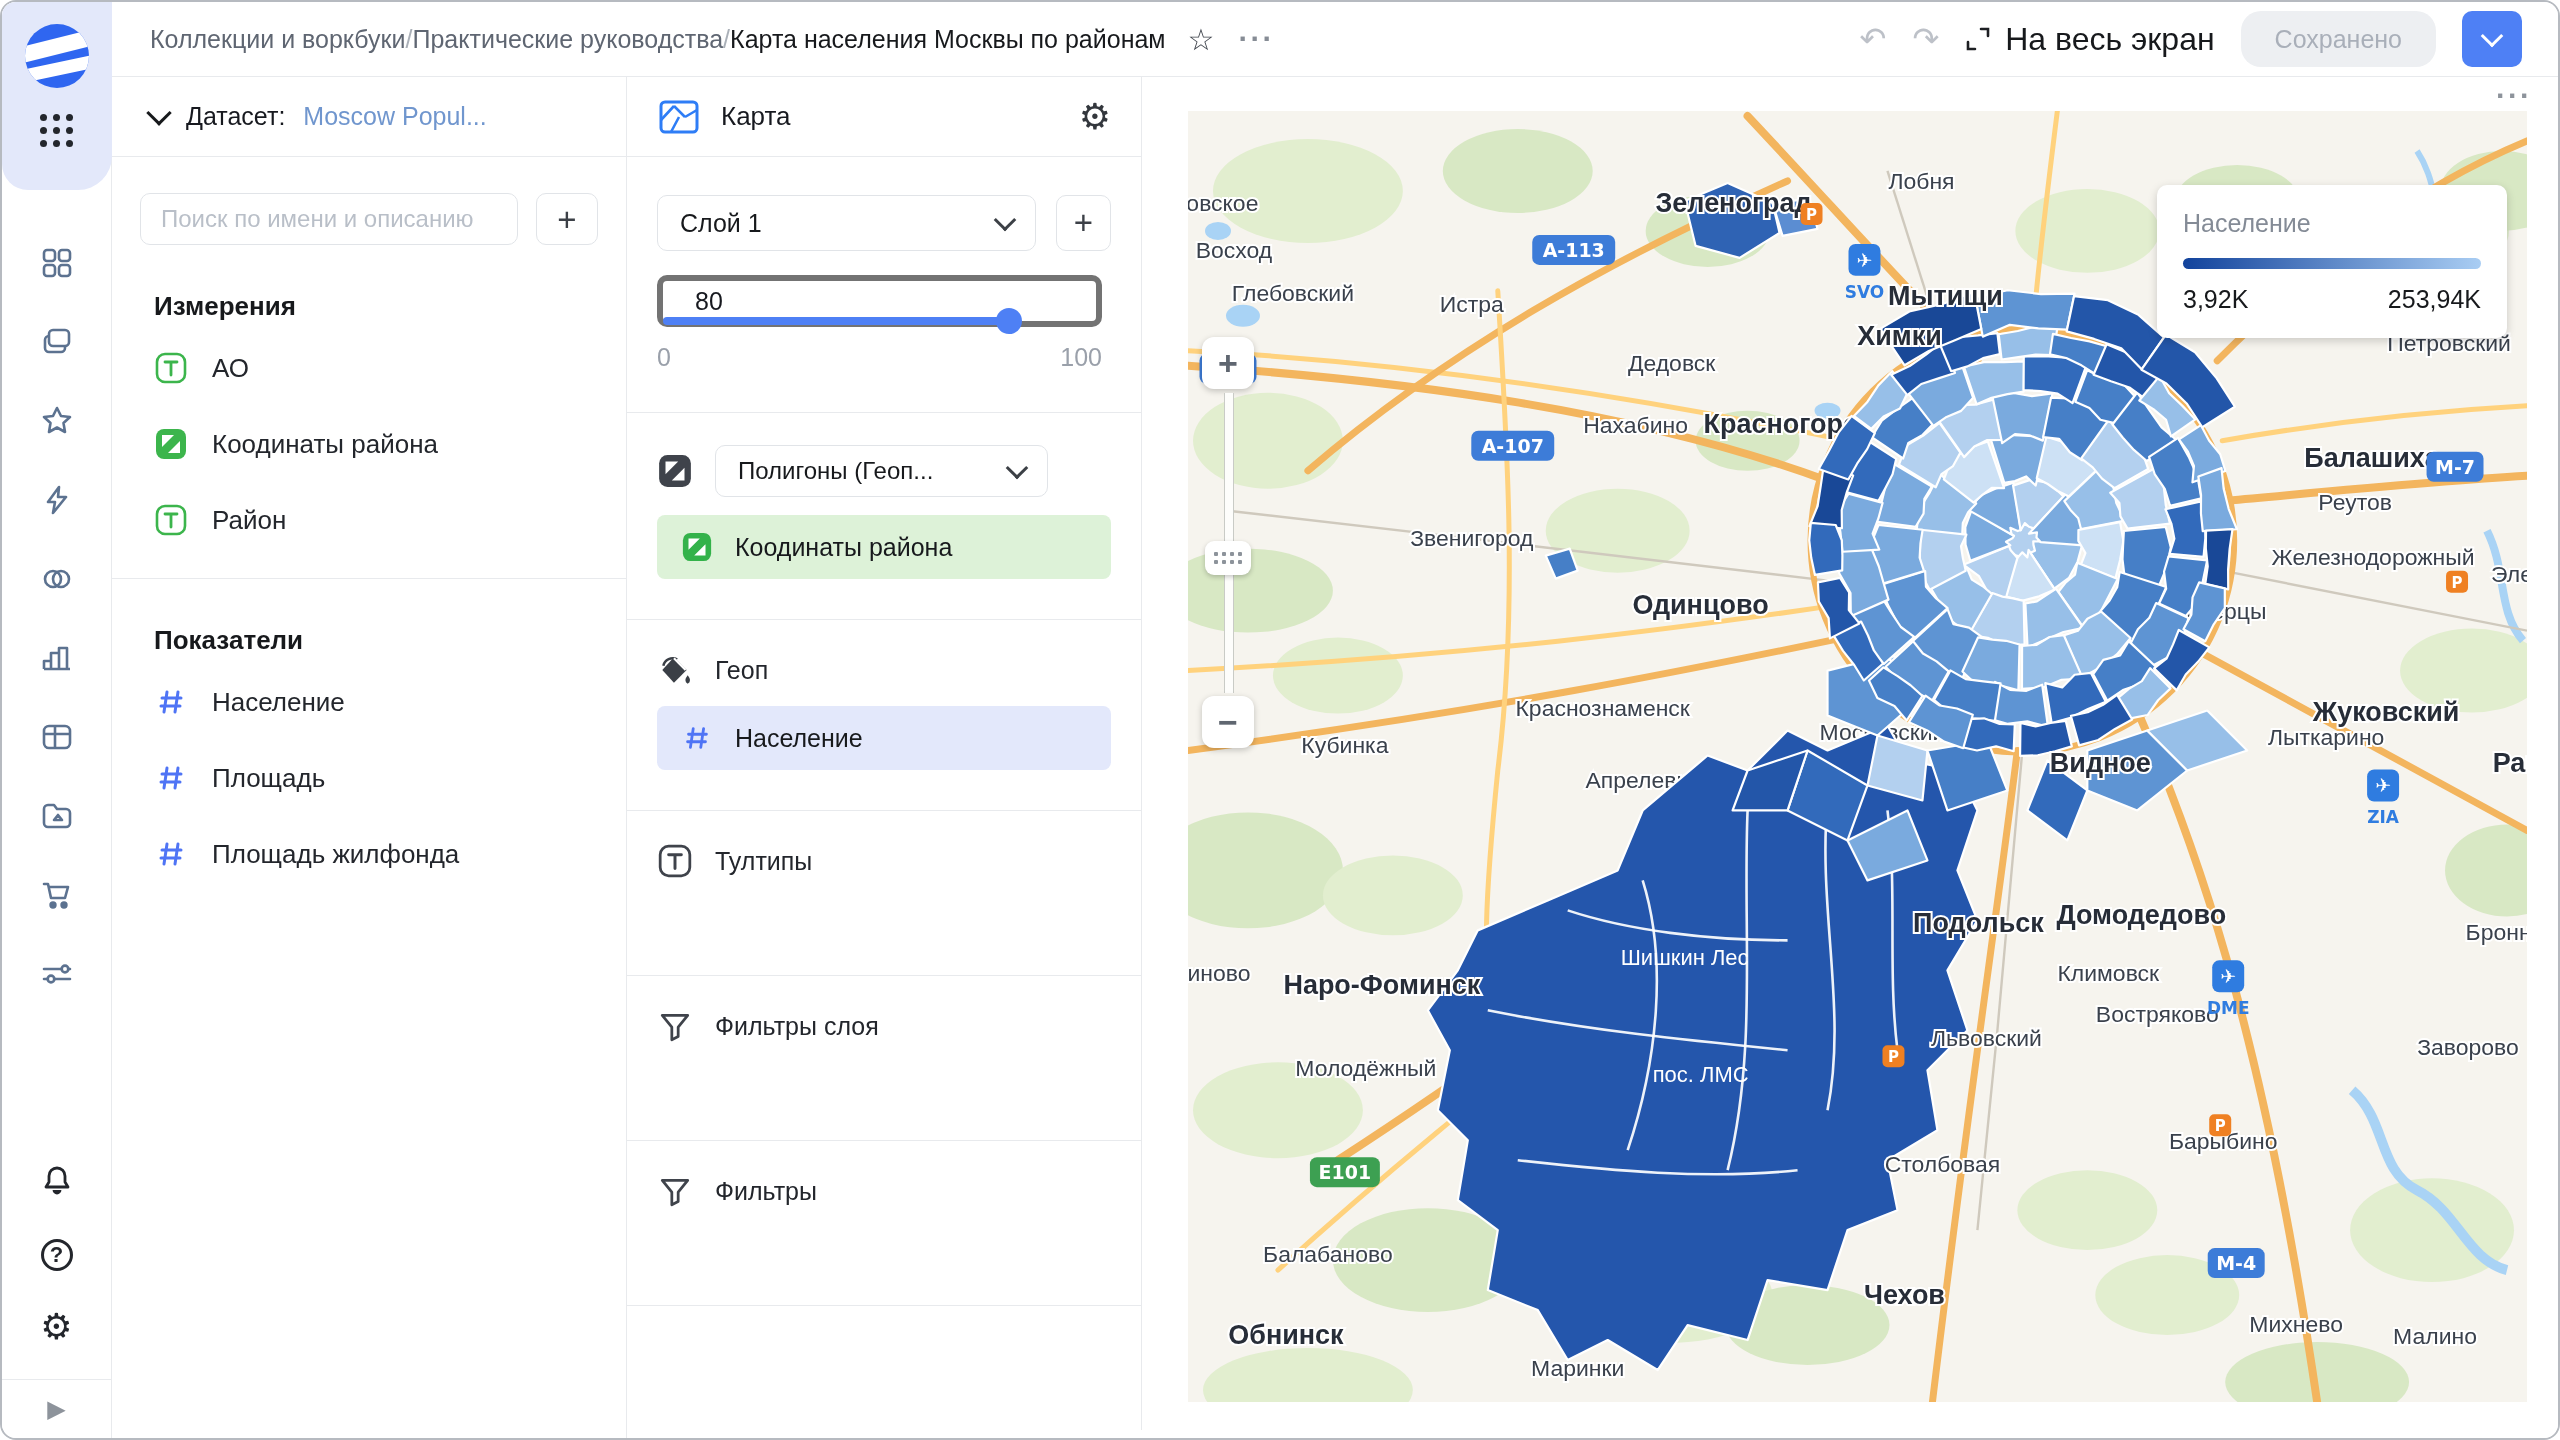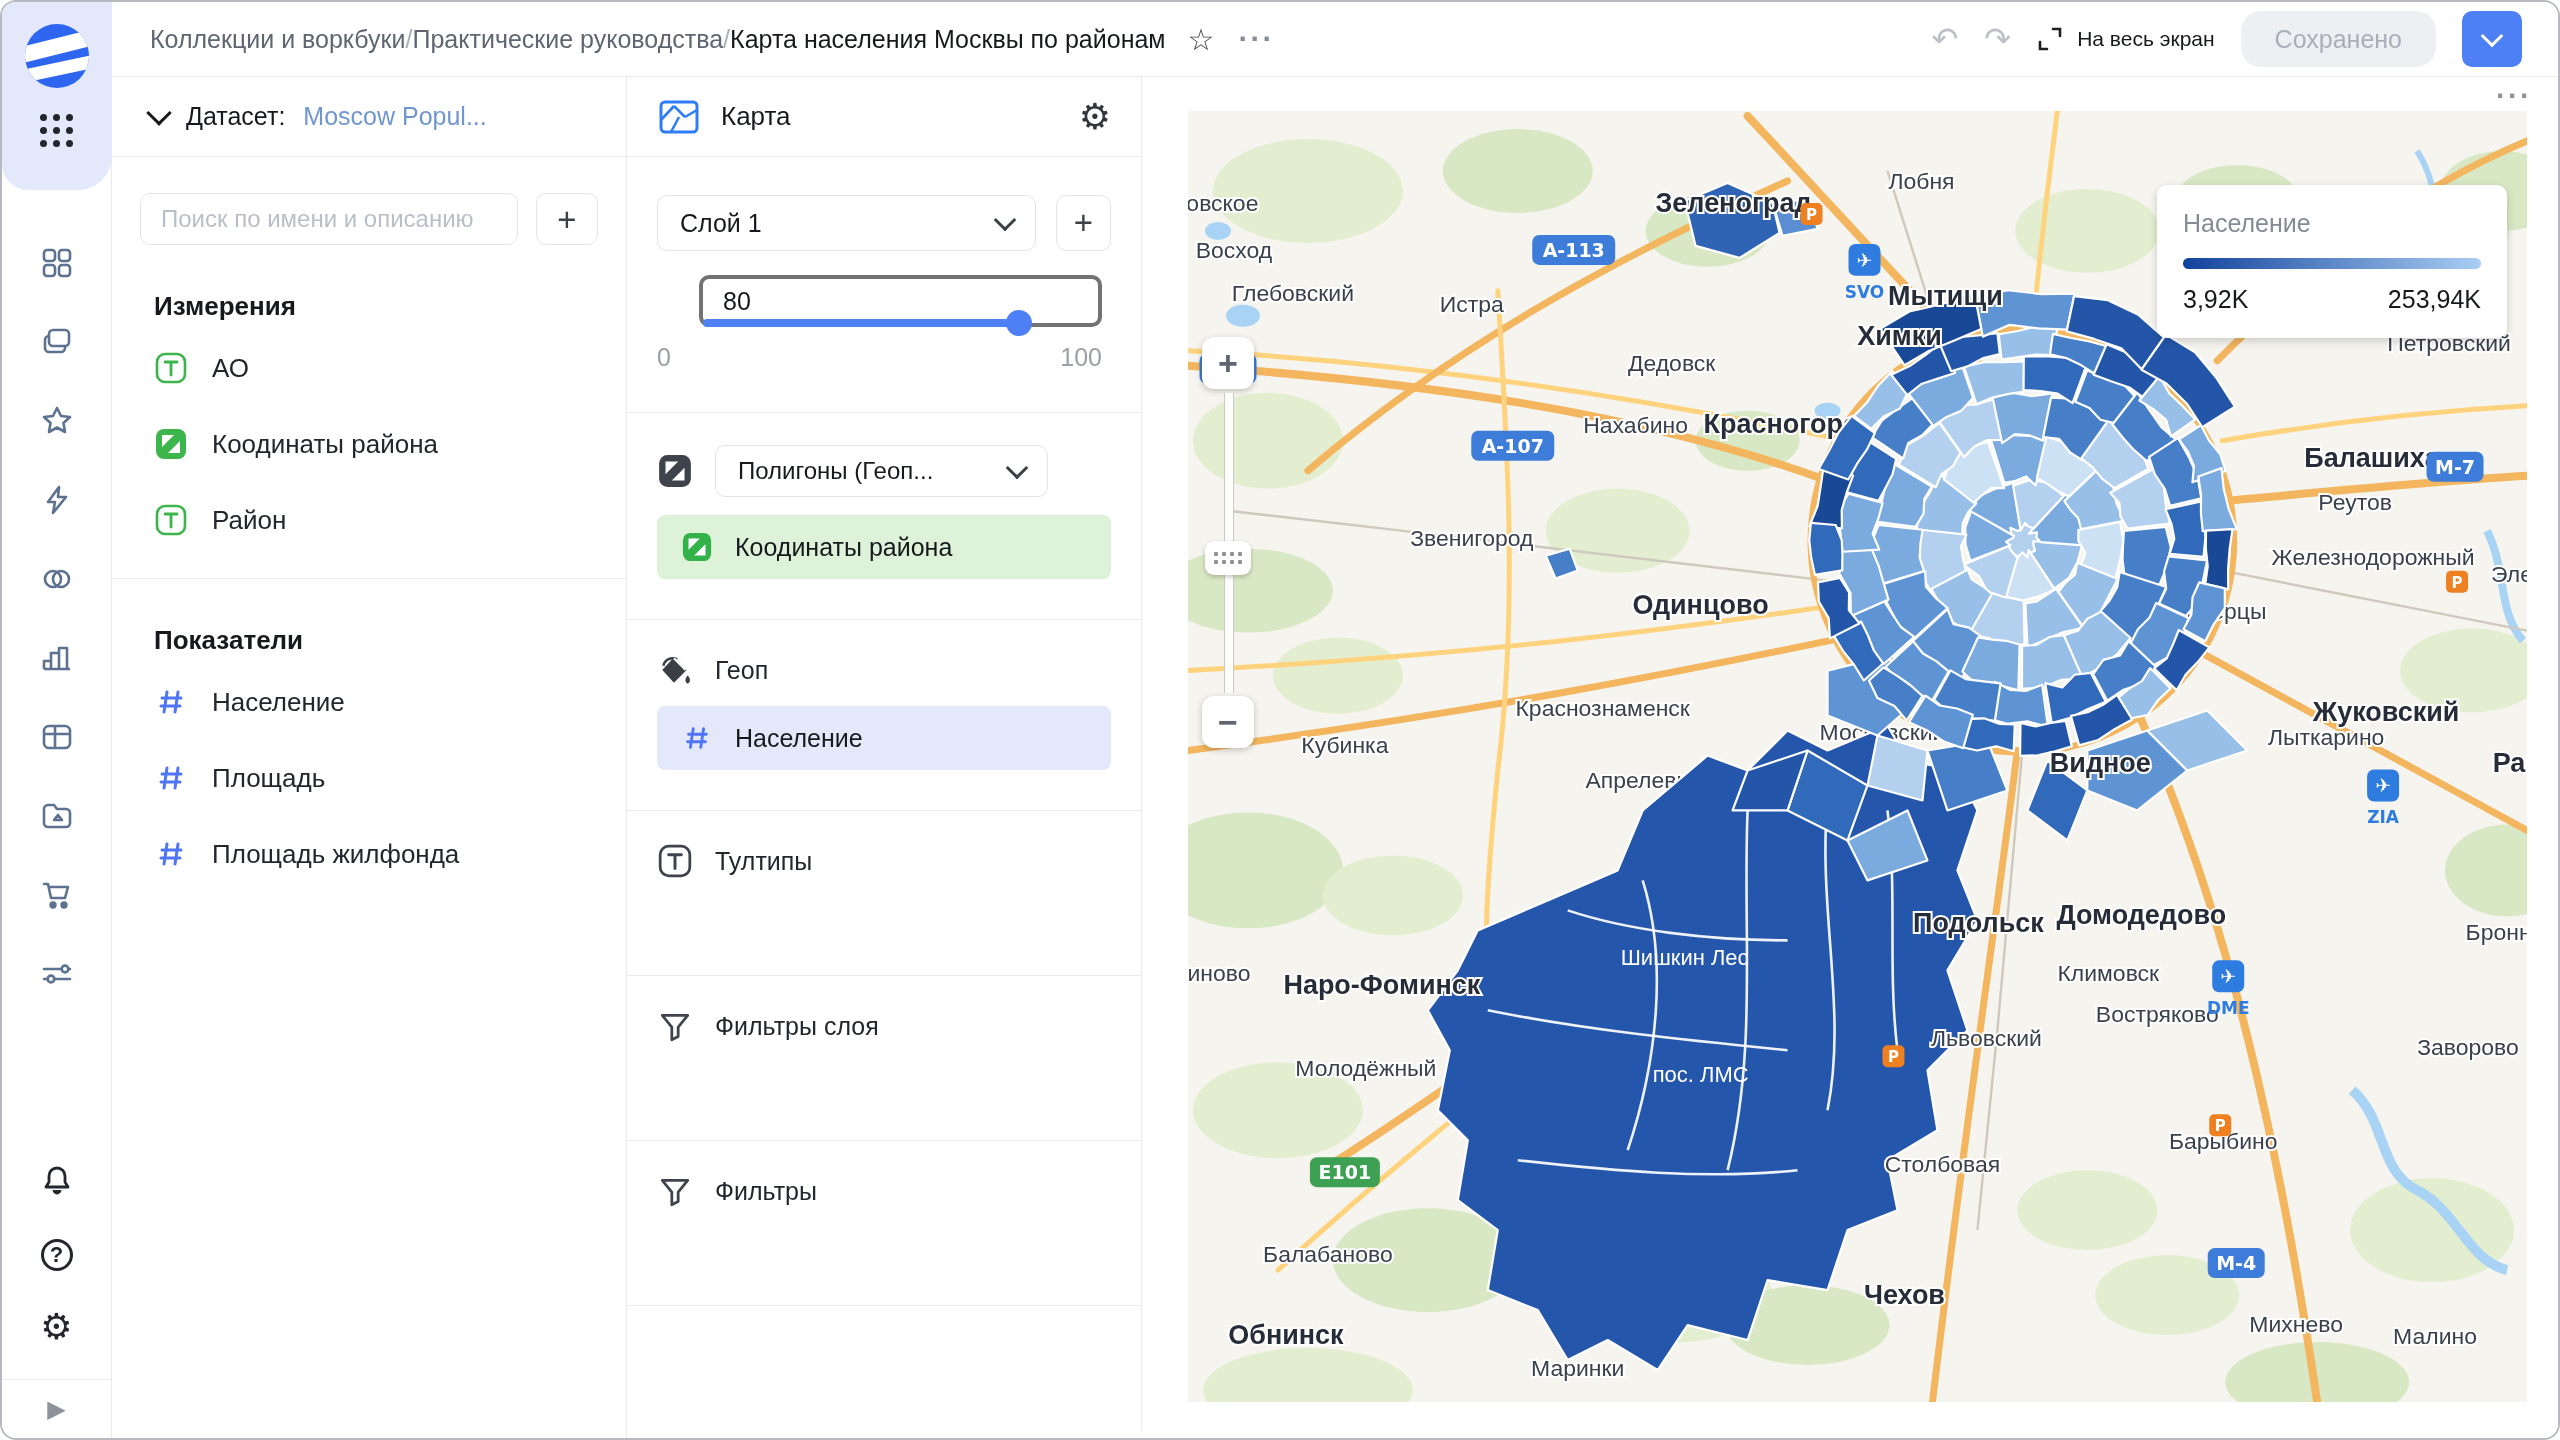--- a/index.html
+++ b/index.html
@@ -10,21 +10,21 @@
   .topbar{position:absolute;left:110px;top:0;right:0;height:75px;background:#fff;border-bottom:1px solid #e8eaed;
           display:flex;align-items:center;padding:0 36px 0 38px;box-sizing:border-box;z-index:7;}
   .crumbs{display:flex;align-items:center;font-size:25px;white-space:nowrap;}
   .crumb{color:#5f6672;cursor:pointer;}
   .crumb-sep{color:#aab0b8;}
   .crumb-cur{color:#17191c;}
   .tb-star{margin-left:22px;font-size:30px;color:#41464e;font-family:"DejaVu Sans",sans-serif;}
   .tb-dots{margin-left:24px;font-size:30px;font-weight:bold;color:#868c95;letter-spacing:2px;}
   .tb-right{margin-left:auto;display:flex;align-items:center;gap:26px;}
   .tb-undo,.tb-redo{font-size:32px;color:#bdc1c8;font-family:"DejaVu Sans",sans-serif;}
-  .tb-full{display:flex;align-items:center;gap:14px;font-size:21px;color:#17191c;}
+  .tb-full{display:flex;align-items:center;gap:14px;font-size:32px;color:#17191c;}
   .btn-saved{height:56px;padding:0 34px;border-radius:20px;background:#edeff2;color:#a9afb9;font-size:25px;
              display:flex;align-items:center;border:none;}
   .btn-caret{width:60px;height:56px;border-radius:10px;background:#4e80f5;display:flex;align-items:center;justify-content:center;}
   .chev{width:13px;height:13px;border-right:3px solid #3c4046;border-bottom:3px solid #3c4046;transform:rotate(45deg);margin-top:-7px;}
   .chev.white{border-color:#fff;}
 
   
   .sidebar{position:absolute;left:0;top:0;bottom:0;width:110px;background:#fff;border-right:1px solid #e8eaed;z-index:8;
            display:flex;flex-direction:column;align-items:center;box-sizing:border-box;}
   .side-blob{width:110px;height:188px;background:#e3e8fa;border-radius:0 0 34px 26px;display:flex;flex-direction:column;
@@ -65,22 +65,22 @@
   .cp-gear{margin-left:auto;font-size:36px;color:#33373d;font-family:"DejaVu Sans",sans-serif;line-height:1;}
   .cp-body{padding:0 30px;}
   .row{display:flex;align-items:center;gap:20px;}
   .select{height:56px;border:1px solid #e1e4e8;border-radius:10px;display:flex;align-items:center;justify-content:space-between;
           padding:0 22px;font-size:25px;color:#17191c;background:#fff;box-sizing:border-box;}
   .sel-layer{width:382px;}
   .sel-geo{width:333px;height:52px;font-size:24px;}
   .sq-plus{width:56px;height:56px;border:1px solid #e1e4e8;border-radius:10px;background:#fff;font-size:33px;color:#3c4047;
            display:flex;align-items:center;justify-content:center;box-sizing:border-box;}
   .op-wrap{margin-top:24px;width:445px;}
-  .op-box{position:relative;height:52px;border:4px solid #737373;border-radius:10px;display:flex;align-items:center;
-          padding-left:20px;font-size:25px;box-sizing:border-box;margin-left:42px;}
+  .op-box{position:relative;height:52px;border:6px solid #737373;border-radius:10px;display:flex;align-items:center;
+          padding-left:32px;font-size:25px;box-sizing:border-box;}
   .op-track{position:absolute;left:0;bottom:-4px;height:8px;background:#4e80f5;border-radius:4px;}
   .op-knob{position:absolute;bottom:-13px;width:26px;height:26px;border-radius:50%;background:#4e80f5;}
   .op-scale{display:flex;justify-content:space-between;margin-top:16px;font-size:25px;color:#9aa0aa;}
   .cp-div{height:1px;background:#e8eaed;margin:40px -30px 0 -30px;}
   .sec-row{margin-top:32px;display:flex;align-items:center;gap:22px;font-size:25px;color:#23262c;}
   .chip{margin-top:18px;height:64px;border-radius:8px;display:flex;align-items:center;gap:22px;padding-left:24px;font-size:25px;color:#17191c;}
   .chip.green{background:#ddf2d8;}
   .chip.blue{background:#e3e8fb;}
   .cp-div.sp{margin-top:96px;}
 

